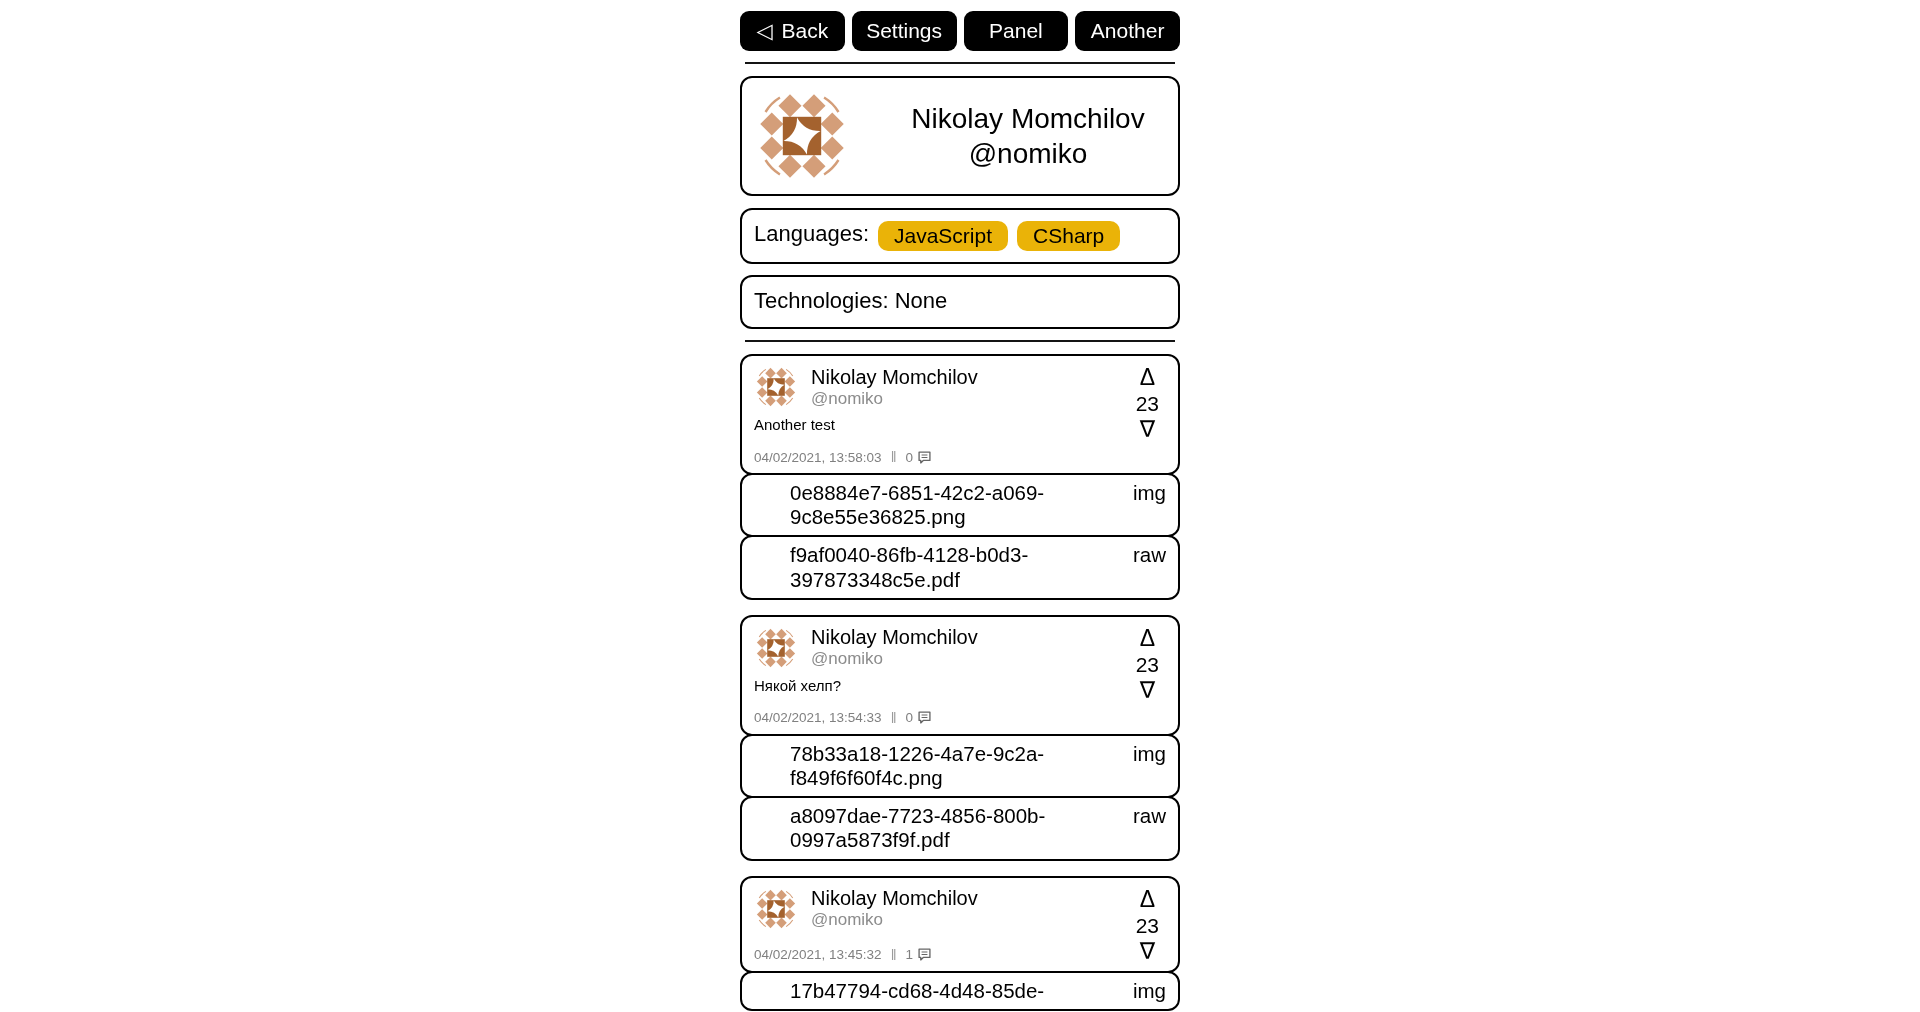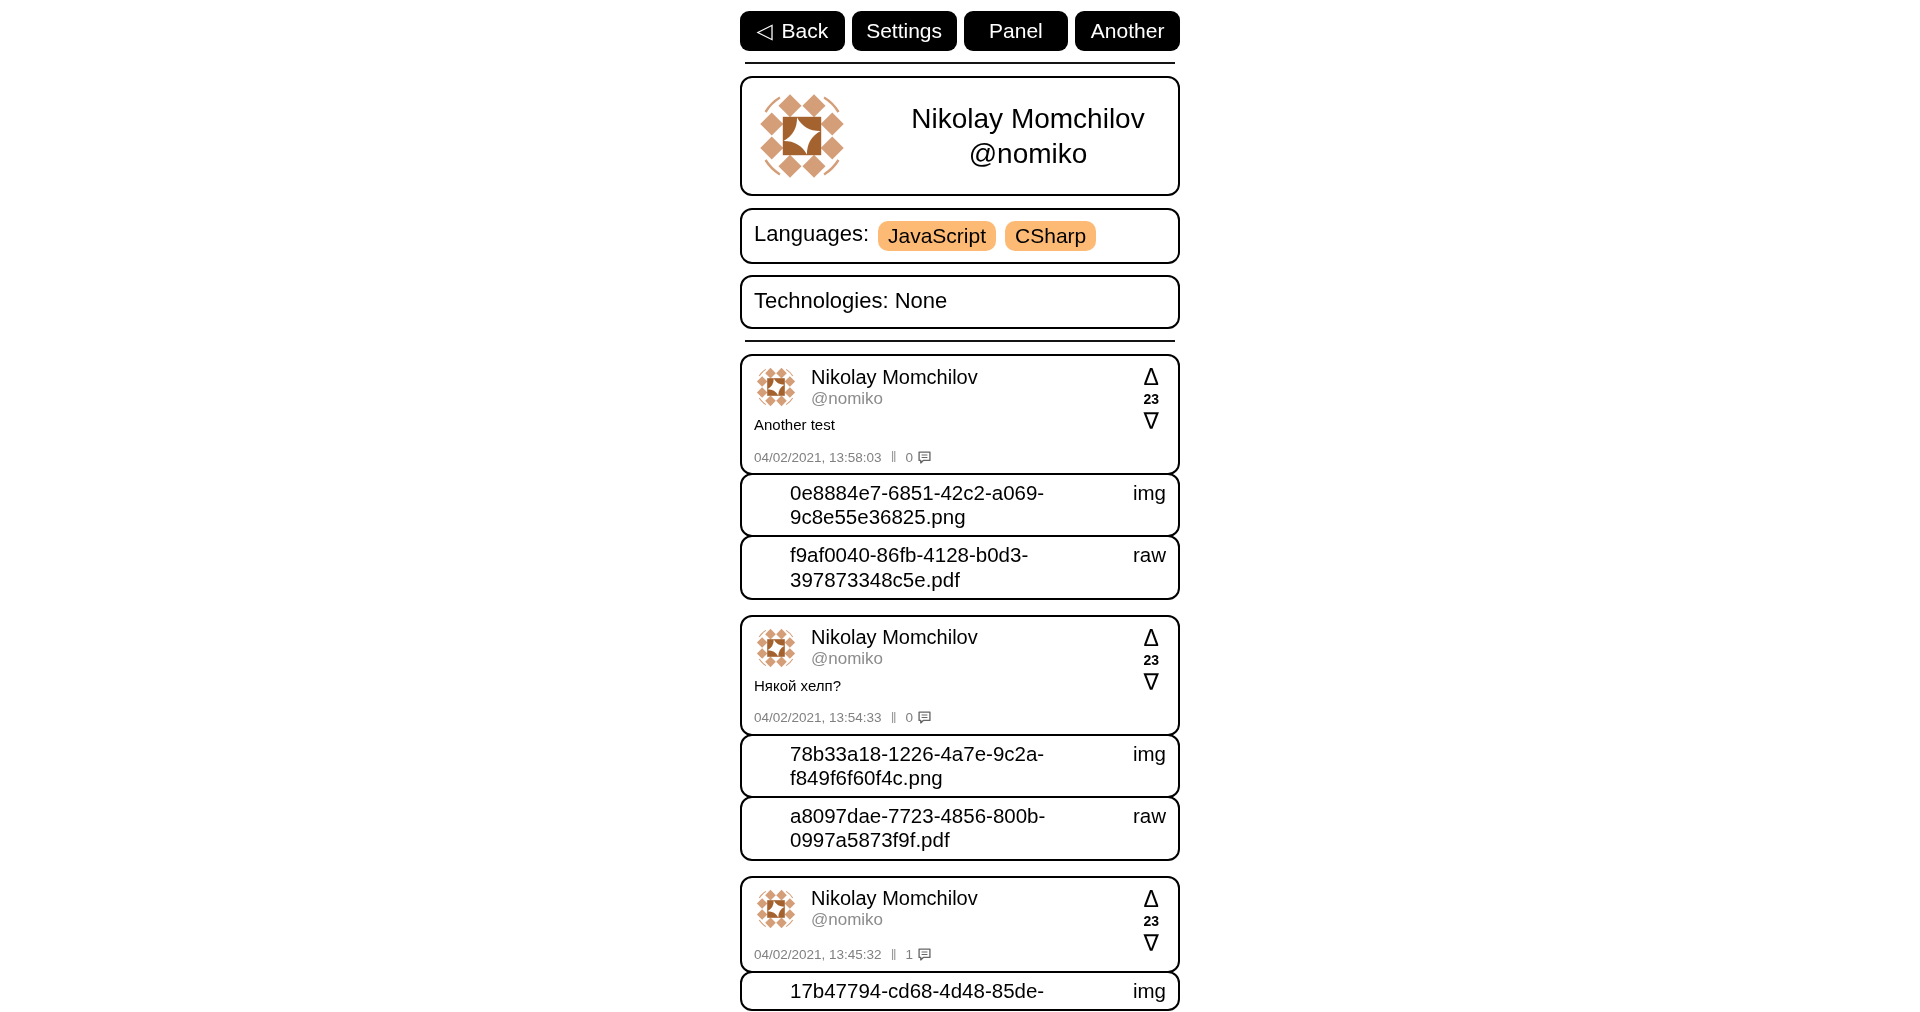--- a/index.html
+++ b/index.html
@@ -23,36 +23,36 @@
 
   .card { border: 2px solid #000; border-radius: 12px; background: #fff; gap: 40px; }
 
   
   .profile-card { display: flex; align-items: center; padding: 12px; height: 120px; margin-bottom: 12px; }
   .avatar-lg { width: 96px; height: 96px; flex: none; }
   .profile-name-block { flex: 1; text-align: center; font-size: 28px; line-height: 1.25; }
 
   
   .info-card { display: flex; align-items: flex-start; gap: 9px; padding: 11px 12px; font-size: 22px; margin-bottom: 11px; min-height: 54px; }
-  .badge { background: #fdba74; border-radius: 10px; padding: 3px 10px; font-size: 21px; }
+  .badge { background: #eab308; border-radius: 10px; padding: 3px 16px; font-size: 21px; }
 
   
   .post { margin-bottom: 15px; }
   .post-card { position: relative; padding: 9px 12px 8px; }
   .author-row { display: flex; gap: 13px; align-items: center; }
   .avatar-sm { width: 44px; height: 44px; flex: none; }
   .author-name { font-size: 20px; line-height: 1.15; }
   .author-handle { font-size: 17px; color: #8c8c8c; line-height: 1.15; }
   .post-title { font-size: 15px; margin-top: 7px; }
   .post-meta { display: flex; align-items: center; gap: 9px; margin-top: 16px; font-size: 13.5px; color: #808080; }
   .meta-sep { color: #9a9a9a; font-size: 14px; }
   .meta-comments { display: flex; align-items: center; gap: 4px; }
   .votes { position: absolute; top: 10px; right: 19px; display: flex; flex-direction: column; align-items: center; gap: 3px; }
   .vote-arrow { font-size: 23px; line-height: 1; background: none; border: none; font-family: inherit; cursor: pointer; color: #000; }
-  .vote-score { font-size: 14px; line-height: 1.1; font-weight: bold; }
+  .vote-score { font-size: 21px; line-height: 1.1; }
 
   
   .attachment { margin-top: -2px; padding: 6px 12px; display: flex; justify-content: space-between; align-items: flex-start; font-size: 20.5px; line-height: 1.18; cursor: pointer; }
   .attachment .filename { max-width: 345px; overflow-wrap: break-word; margin-left: 36px; }
   .attachment .filetype { flex: none; }
 
   .svg-defs { position: absolute; width: 0; height: 0; }
 </style>
 </head>
 <body>

